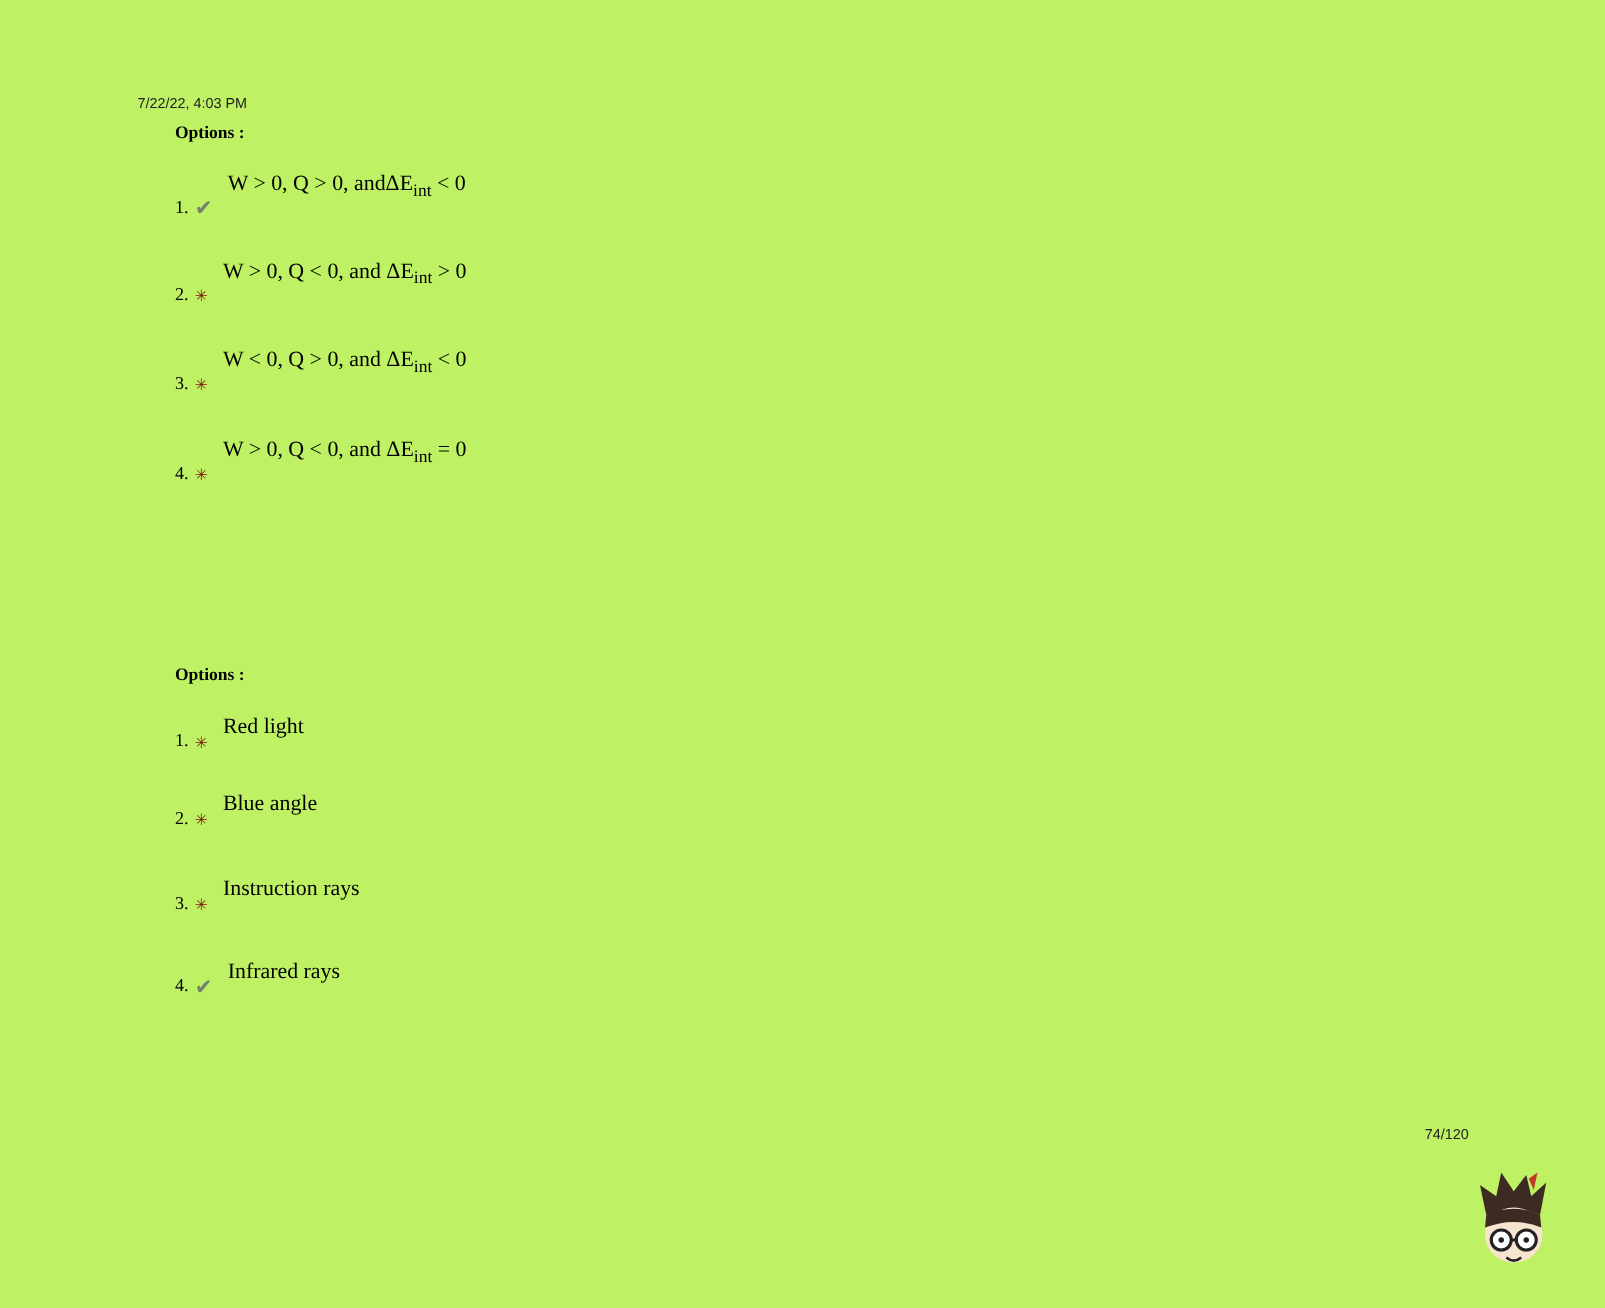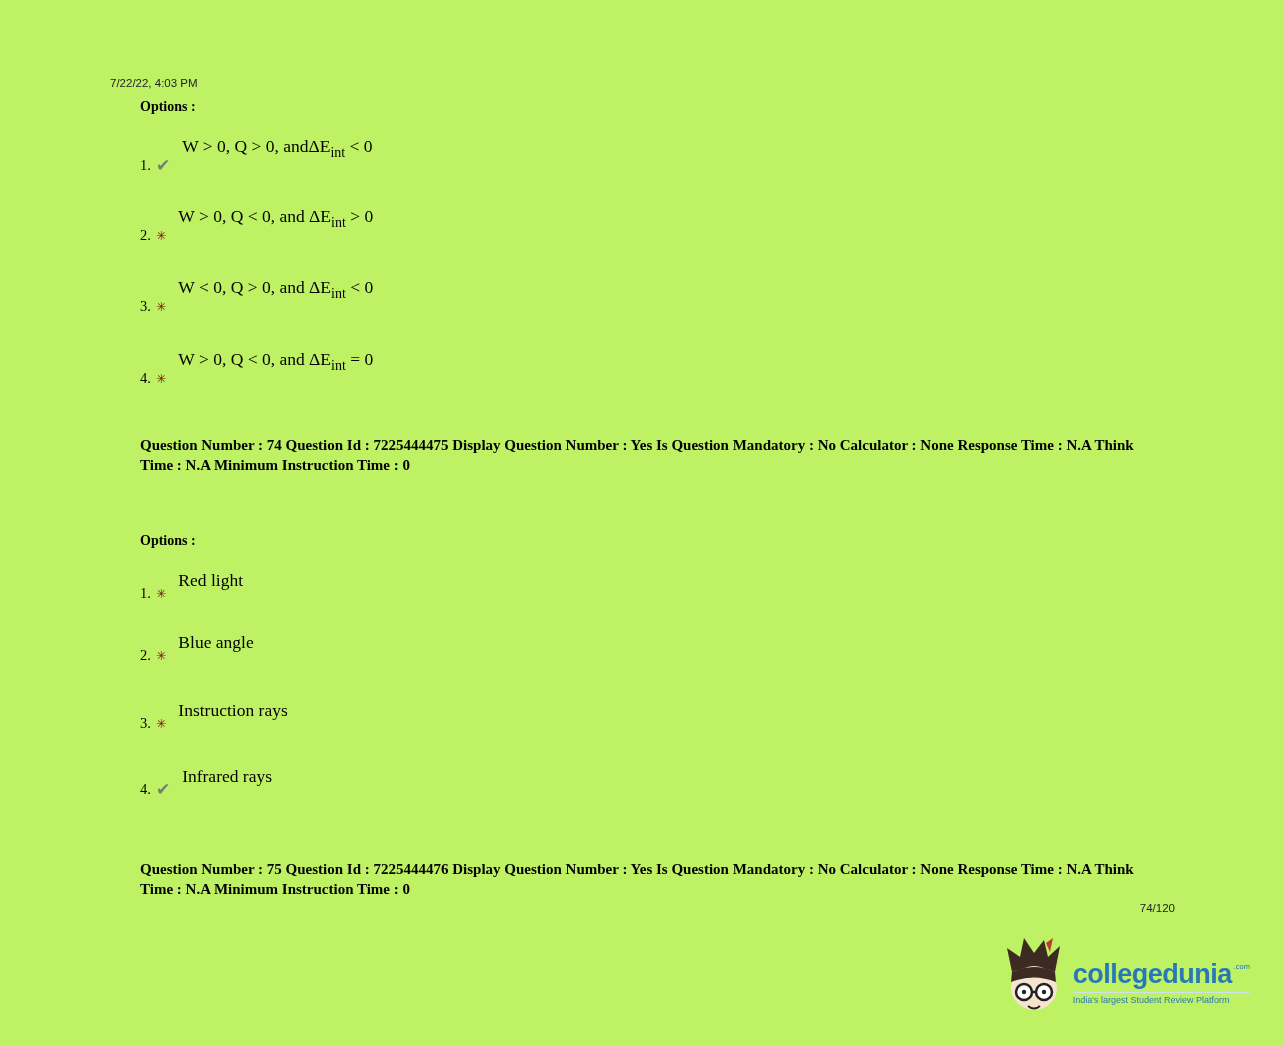--- a/index.html
+++ b/index.html
@@ -132,21 +132,20 @@
     <span class="mark wrong">✳</span>
     <span class="text"><span>W &lt; 0, Q &gt; 0, and ΔE</span><sub>int</sub><span> &lt; 0</span></span>
   </div>
 
   <div class="opt" style="top:349px">
     <span class="num">4.</span>
     <span class="mark wrong">✳</span>
     <span class="text"><span>W &gt; 0, Q &lt; 0, and ΔE</span><sub>int</sub><span> = 0</span></span>
   </div>
 
-  <div class="qheader" style="top:436px">Question Number : 74 Question Id : 7225444475 Display Question Number : Yes Is Question Mandatory : No Calculator : None Response Time : N.A Think Time : N.A Minimum Instruction Time : 0</div>
   <div class="options-label" style="top:533px">Options :</div>
 
   <div class="opt" style="top:570px">
     <span class="num">1.</span>
     <span class="mark wrong">✳</span>
     <span class="text">Red light</span>
   </div>
 
   <div class="opt" style="top:632px">
     <span class="num">2.</span>
@@ -159,41 +158,33 @@
     <span class="mark wrong">✳</span>
     <span class="text">Instruction rays</span>
   </div>
 
   <div class="opt" style="top:766px">
     <span class="num">4.</span>
     <span class="mark correct">✔</span>
     <span class="text">Infrared rays</span>
   </div>
 
-  <div class="qheader" style="top:860px">Question Number : 75 Question Id : 7225444476 Display Question Number : Yes Is Question Mandatory : No Calculator : None Response Time : N.A Think Time : N.A Minimum Instruction Time : 0</div>
 
   <div class="page-indicator">74/120</div>
 
   <div class="logo">
     <span class="mascot">
       <svg width="58" height="88" viewBox="0 0 58 88" xmlns="http://www.w3.org/2000/svg">
         <path d="M7 36 L2 12 L15 21 L19 2 L29 17 L39 4 L43 21 L55 10 L50 36 Q29 27 7 36 Z" fill="#3d2a22"></path>
         <polygon points="41,7 48,2 45,16" fill="#c0392b"></polygon>
         <ellipse cx="29" cy="52" rx="23" ry="22" fill="#f6e4cf"></ellipse>
         <path d="M7 36 Q29 26 50 36 L51 46 Q29 37 6 46 Z" fill="#3d2a22"></path>
         <circle cx="19" cy="56" r="8" fill="#ffffff" stroke="#222222" stroke-width="2.5"></circle>
         <circle cx="39" cy="56" r="8" fill="#ffffff" stroke="#222222" stroke-width="2.5"></circle>
         <line x1="27" y1="56" x2="31" y2="56" stroke="#222222" stroke-width="2.5"></line>
         <circle cx="19" cy="56" r="2.2" fill="#222222"></circle>
         <circle cx="39" cy="56" r="2.2" fill="#222222"></circle>
         <path d="M23 70 Q29 75 35 70" stroke="#222222" stroke-width="2" fill="none"></path>
       </svg>
     </span>
-    <span class="textcol">
-      <span class="wordline">
-        <span class="wordmark">collegedunia</span>
-        <span class="domain">.com</span>
-      </span>
-      <span class="tagline">India's largest Student Review Platform</span>
-    </span>
   </div>
 
 </div>
 
 </body></html>

